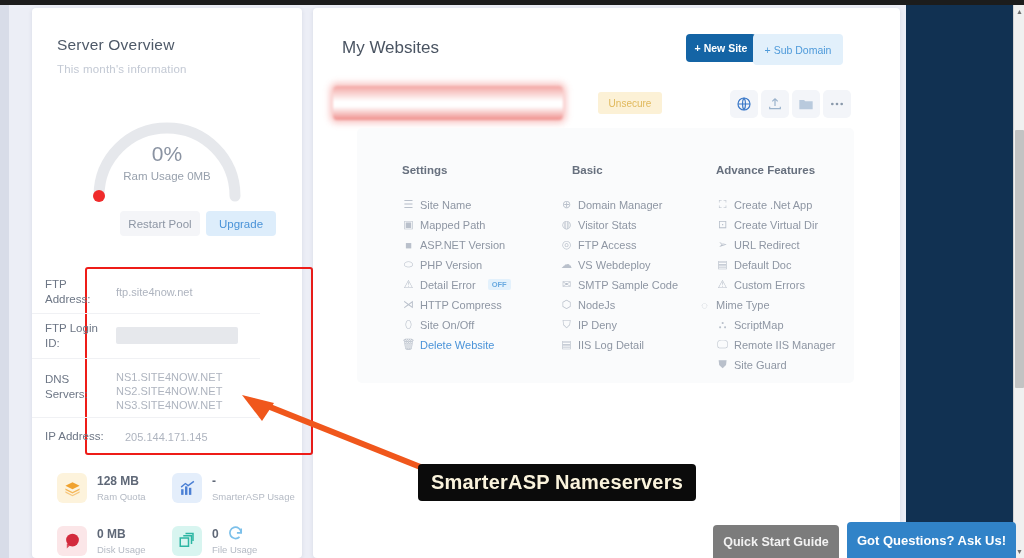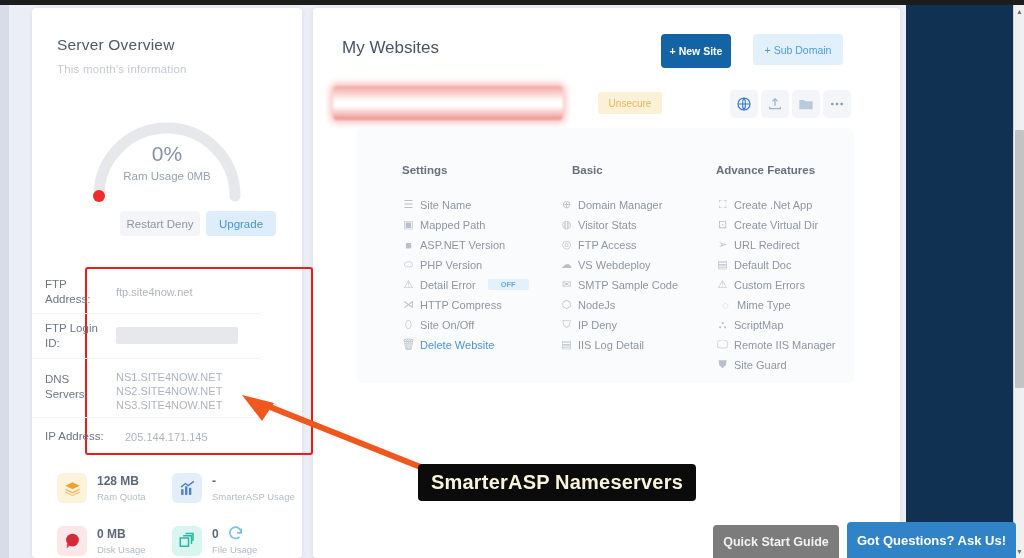--- a/index.html
+++ b/index.html
@@ -51,21 +51,21 @@
   .stat .ico { position:absolute; left:0; top:0; width:30px; height:30px; border-radius:6px; display:flex; align-items:center; justify-content:center; font-size:16px;}
   .stat .val { position:absolute; left:40px; top:1px; font-size:12px; font-weight:bold; color:#5f6877;}
   .stat .cap { position:absolute; left:40px; top:18px; font-size:9.5px; color:#b4bac4;}
 
   
   .right-card {
     position:absolute; left:313px; top:8px; width:587px; height:550px;
     background:#ffffff; border-radius:4px; box-shadow:0 1px 4px rgba(40,50,80,.10);
   }
   .rc-title { position:absolute; left:29px; top:30px; font-size:17px; color:#4a5462;}
-  .btn-newsite { position:absolute; left:348px; top:26px; width:70px; height:34px; border-radius:4px; background:#1464a5;
+  .btn-newsite { position:absolute; left:373px; top:26px; width:70px; height:28px; border-radius:4px; background:#1464a5;
      color:#fff; font-size:10.5px; font-weight:bold; display:flex; align-items:center; justify-content:center; cursor:pointer;}
   .btn-subdom { position:absolute; left:440px; top:26px; width:90px; height:31px; border-radius:4px; background:#e2f0fb;
      color:#4e9ada; font-size:10.5px; display:flex; align-items:center; justify-content:center; cursor:pointer;}
 
   
   .site-blur { position:absolute; left:20px; top:78px; width:230px; height:34px; border-radius:4px;
      background:linear-gradient(180deg,#f3a6a3,#ffffff 45%,#ffffff 60%,#ef8d8a);
      box-shadow:0 0 6px 3px rgba(240,120,116,.45); filter:blur(1.2px);}
   .badge-unsecure { position:absolute; left:285px; top:84px; width:64px; height:22px; border-radius:3px;
      background:#fcf1d6; color:#e0b95c; font-size:10px; display:flex; align-items:center; justify-content:center;
@@ -73,21 +73,21 @@
   .ricon { position:absolute; top:82px; width:28px; height:28px; border-radius:5px; background:#f3f5f9;
      display:flex; align-items:center; justify-content:center; cursor:pointer;}
 
   
   .feat-panel { position:absolute; left:44px; top:120px; width:497px; height:255px; background:#fafbfc; border-radius:5px;}
   .col-head { position:absolute; font-size:11.5px; font-weight:bold; color:#67707e;}
   .f-item { position:absolute; font-size:11px; color:#8e96a3; white-space:nowrap; cursor:pointer; display:flex; align-items:center; gap:5px;}
   .f-item .g { width:13px; height:13px; display:inline-flex; align-items:center; justify-content:center; font-size:11px; color:#b9c0cb; flex:none;}
   .f-item.link { color:#4a93d8;}
   .off-pill { display:inline-block; margin-left:7px; background:#e3f1fc; color:#6aaae0; font-size:7.5px;
-     font-weight:bold; padding:1px 13px; border-radius:2px;}
+     font-weight:bold; padding:1px 4px; border-radius:2px;}
 
   
   .navy { position:absolute; left:906px; top:5px; width:107px; height:553px; background:#113152;}
   .sb { position:absolute; left:1013px; top:5px; width:11px; height:553px; background:#f0f0f0; border-left:1px solid #d4d4d4;}
   .sb-arrow { position:absolute; left:0; width:11px; height:13px; background:#f0f0f0; color:#6e6e6e; font-size:7px;
      display:flex; align-items:center; justify-content:center; cursor:pointer;}
   .sb-thumb { position:absolute; left:1px; top:125px; width:9px; height:258px; background:#c3c3c3; border-radius:1px; cursor:pointer;}
 
   
   .callout { position:absolute; left:418px; top:464px; padding:7px 13px; background:#0b0b0b;
@@ -115,21 +115,21 @@
 
     <div class="gauge-wrap">
       <svg width="160" height="95" viewBox="0 0 160 95">
         <path d="M12 88 A68 68 0 0 1 148 88" fill="none" stroke="#e6e8ec" stroke-width="11" stroke-linecap="round"></path>
         <circle cx="12" cy="88" r="6" fill="#f02b2b"></circle>
       </svg>
       <div class="gauge-pct">0%</div>
       <div class="gauge-lbl">Ram Usage 0MB</div>
     </div>
 
-    <div class="btn-restart">Restart  Deny</div>
+    <div class="btn-restart">Restart  Pool</div>
     <div class="btn-upgrade">Upgrade</div>
 
     <div class="red-box"></div>
 
     <div class="info-row" style="top:265px;height:41px;">
       <div class="info-label" style="top:4px;">FTP Address:</div>
       <div class="info-value" style="top:12px;">ftp.site4now.net</div>
     </div>
 
     <div class="info-row" style="top:309px;height:42px;">
@@ -320,21 +320,21 @@
           <span>URL Redirect</span>
         </div>
       <div class="f-item" style="left:359px;top:130px;">
           <span class="g">▤</span>
           <span>Default Doc</span>
         </div>
       <div class="f-item" style="left:359px;top:150px;">
           <span class="g">⚠</span>
           <span>Custom Errors</span>
         </div>
-      <div class="f-item" style="left:362px;top:170px;">
+      <div class="f-item" style="left:341px;top:170px;">
           <span class="g">◌</span>
           <span>Mime Type</span>
         </div>
       <div class="f-item" style="left:359px;top:190px;">
           <span class="g">⛬</span>
           <span>ScriptMap</span>
         </div>
       <div class="f-item" style="left:359px;top:210px;">
           <span class="g">🖵</span>
           <span>Remote IIS Manager</span>

